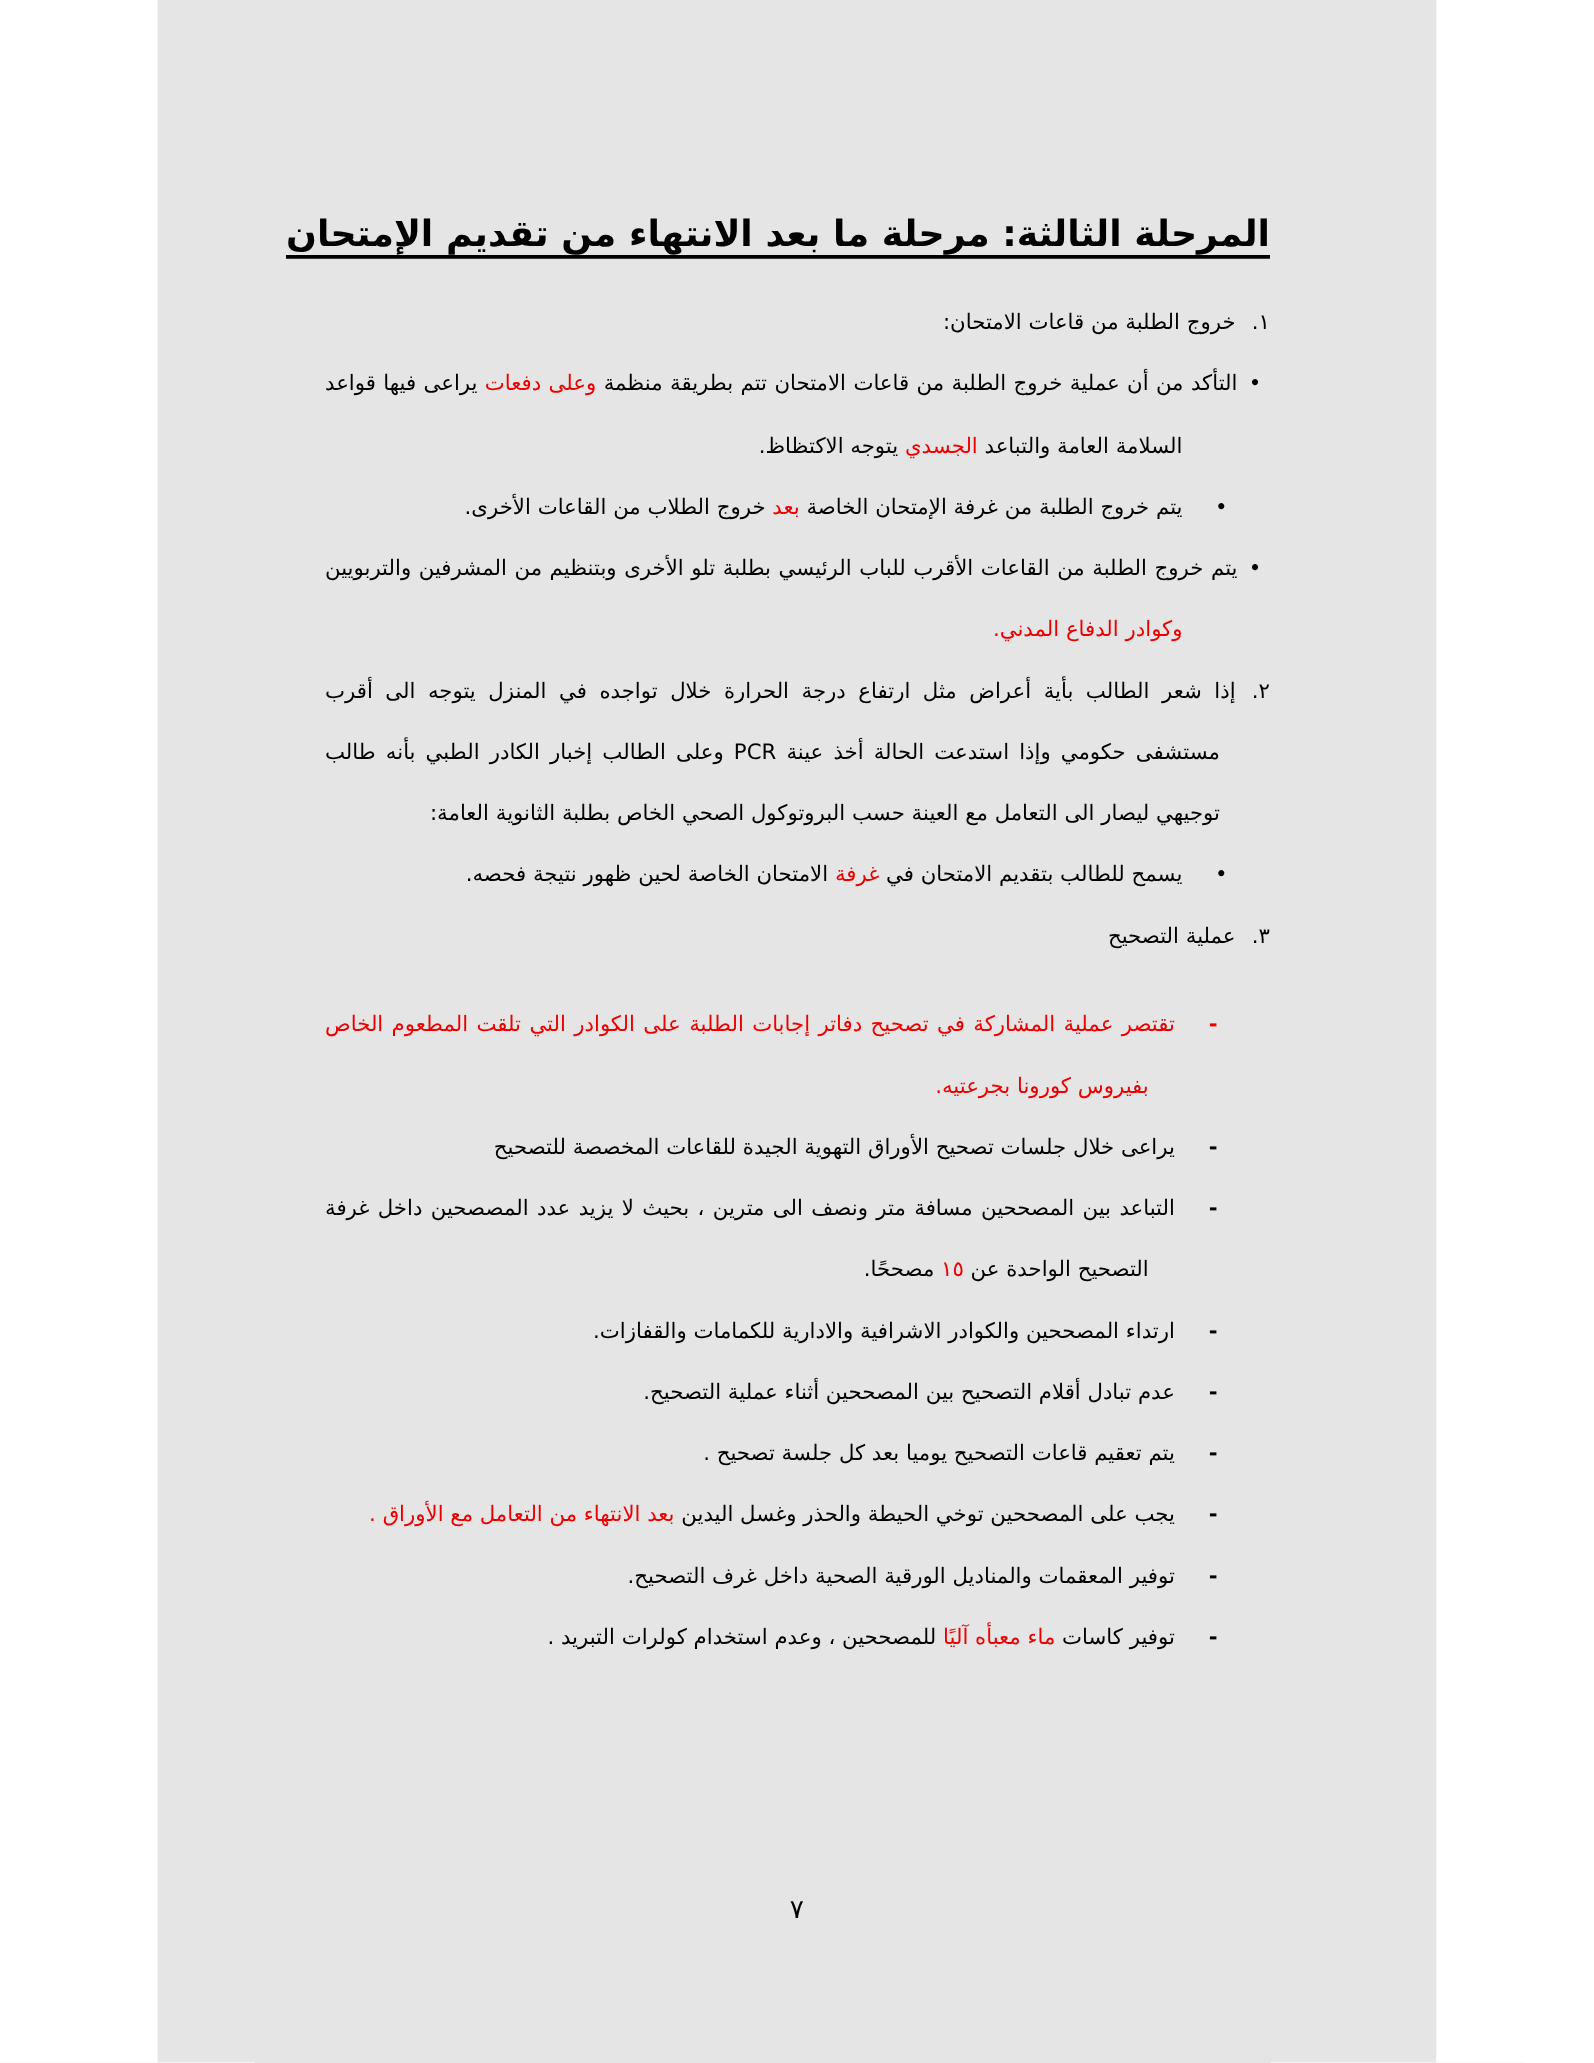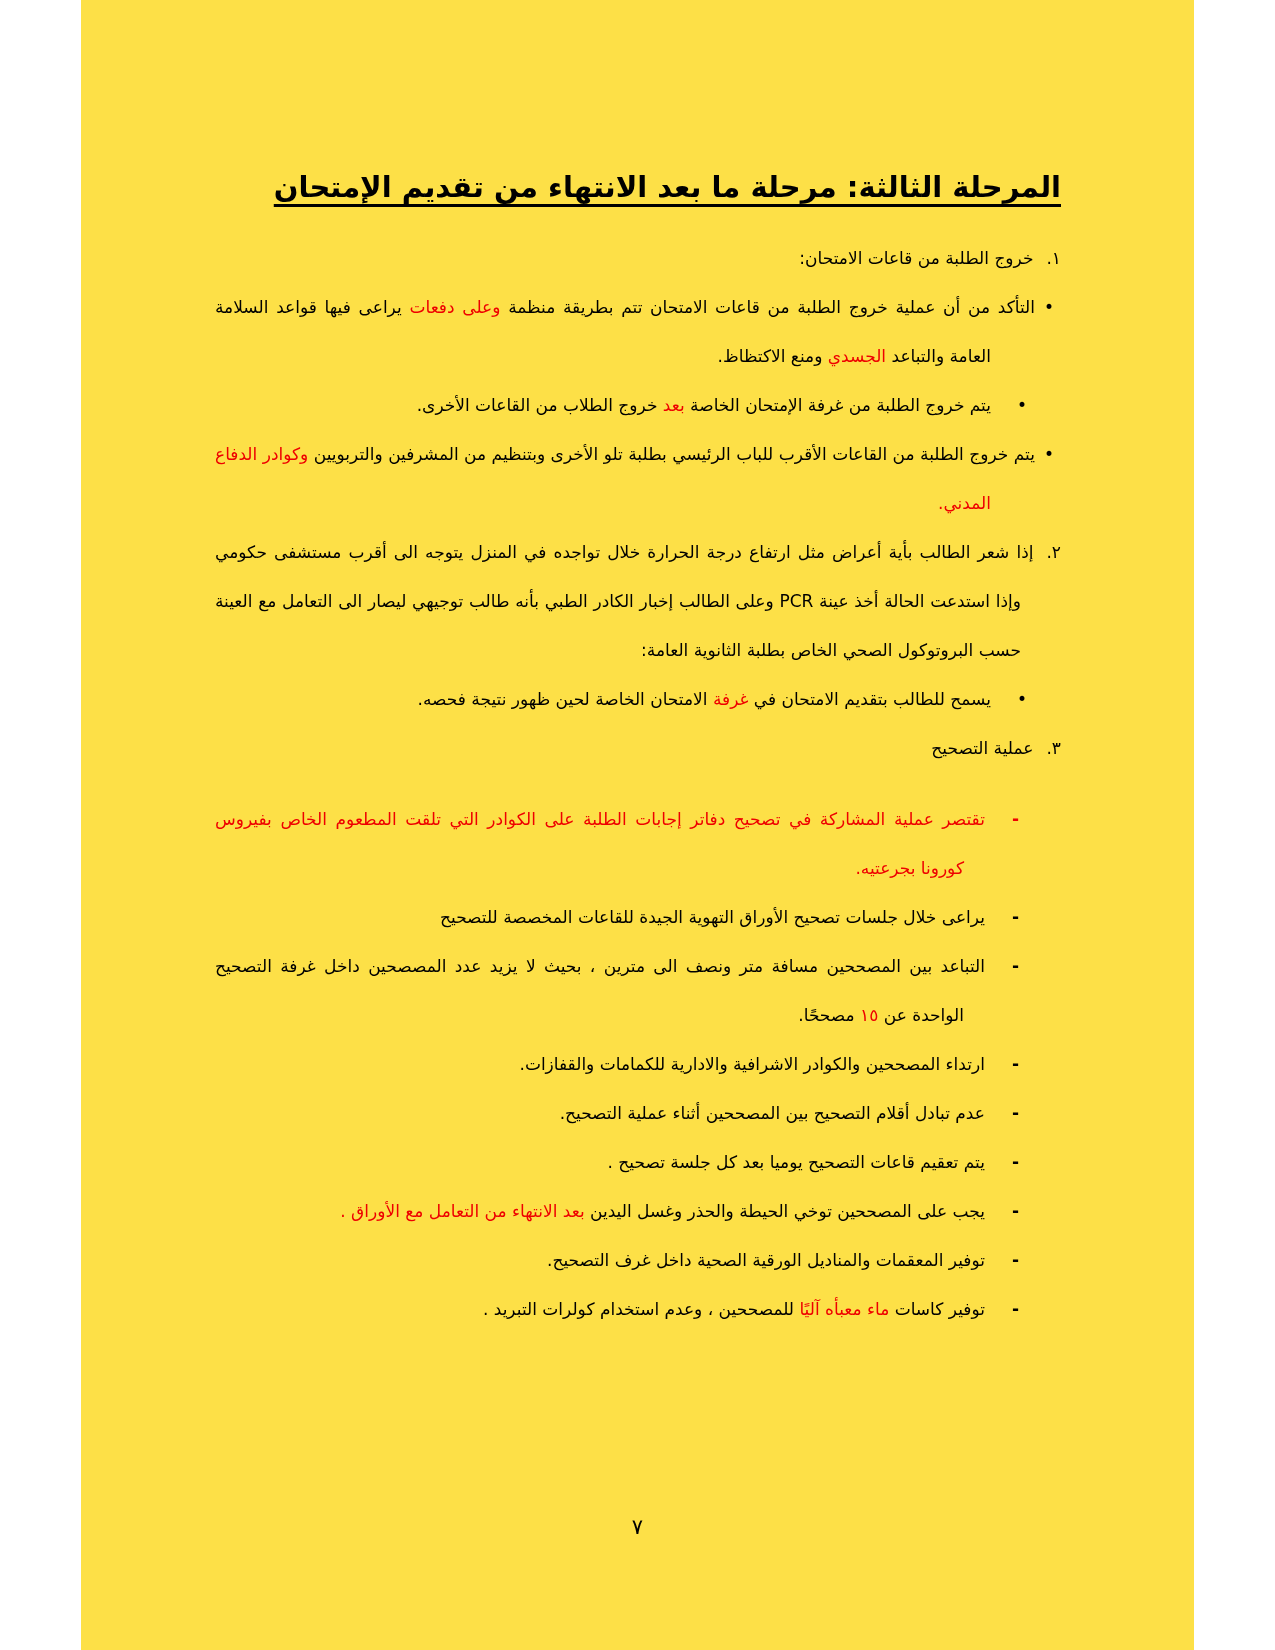--- a/index.html
+++ b/index.html
@@ -2,24 +2,24 @@
 <html lang="ar" dir="rtl"><head>
 <meta charset="utf-8">
 <style>
   html, body {
     margin: 0;
     padding: 0;
     background: #ffffff;
   }
   .page {
     position: relative;
-    width: 1113px;
+    width: 1023px;
     height: 1650px;
     margin: 0 auto;
-    background: #fde047;
+    background: #e5e5e5;
     color: #000000;
     font-family: "DejaVu Sans", sans-serif;
     direction: rtl;
     overflow: hidden;
   }
   .content {
     position: absolute;
     top: 166px;
     right: 133px;
     left: 134px;
@@ -70,21 +70,21 @@
   }
 </style>
 </head>
 <body>
 
 <div class="page">
   <div class="content">
     <h1 class="doc-title">المرحلة الثالثة: مرحلة ما بعد الانتهاء من تقديم الإمتحان</h1>
     <div id="list">
         <p class="li num"><span class="marker">١.</span><span>خروج الطلبة من قاعات الامتحان:</span></p>
-        <p class="li b1"><span class="marker">•</span><span>التأكد من أن عملية خروج الطلبة من قاعات الامتحان تتم بطريقة منظمة </span><span class="red" style="color: rgb(238, 0, 0);">وعلى دفعات</span><span> يراعى فيها قواعد السلامة العامة والتباعد </span><span class="red" style="color: rgb(238, 0, 0);">الجسدي</span><span> ومنع الاكتظاظ.</span></p>
+        <p class="li b1"><span class="marker">•</span><span>التأكد من أن عملية خروج الطلبة من قاعات الامتحان تتم بطريقة منظمة </span><span class="red" style="color: rgb(238, 0, 0);">وعلى دفعات</span><span> يراعى فيها قواعد السلامة العامة والتباعد </span><span class="red" style="color: rgb(238, 0, 0); font-family: Liberation Serif, serif;">الجسدي</span><span> يتوجه الاكتظاظ.</span></p>
         <p class="li b2"><span class="marker">•</span><span>يتم خروج الطلبة من غرفة الإمتحان الخاصة </span><span class="red" style="color: rgb(238, 0, 0);">بعد</span><span> خروج الطلاب من القاعات الأخرى.</span></p>
         <p class="li b1"><span class="marker">•</span><span>يتم خروج الطلبة من القاعات الأقرب للباب الرئيسي بطلبة تلو الأخرى وبتنظيم من المشرفين والتربويين </span><span class="red" style="color: rgb(238, 0, 0);">وكوادر الدفاع المدني.</span></p>
         <p class="li num"><span class="marker">٢.</span><span>إذا شعر الطالب بأية أعراض مثل ارتفاع درجة الحرارة خلال تواجده في المنزل يتوجه الى أقرب مستشفى حكومي وإذا استدعت الحالة أخذ عينة PCR وعلى الطالب إخبار الكادر الطبي بأنه طالب توجيهي ليصار الى التعامل مع العينة حسب البروتوكول الصحي الخاص بطلبة الثانوية العامة:</span></p>
         <p class="li b2"><span class="marker">•</span><span>يسمح للطالب بتقديم الامتحان في </span><span class="red" style="color: rgb(238, 0, 0);">غرفة</span><span> الامتحان الخاصة لحين ظهور نتيجة فحصه.</span></p>
         <p class="li num"><span class="marker">٣.</span><span>عملية التصحيح</span></p>
         <p class="li dash"><span class="marker red" style="color: rgb(238, 0, 0);">-</span><span class="red" style="color: rgb(238, 0, 0);">تقتصر عملية المشاركة في تصحيح دفاتر إجابات الطلبة على الكوادر التي تلقت المطعوم الخاص بفيروس كورونا بجرعتيه.</span></p>
         <p class="li dash"><span class="marker">-</span><span>يراعى خلال جلسات تصحيح الأوراق التهوية الجيدة للقاعات المخصصة للتصحيح</span></p>
         <p class="li dash"><span class="marker">-</span><span>التباعد بين المصححين مسافة متر ونصف الى مترين ، بحيث لا يزيد عدد المصصحين داخل غرفة التصحيح الواحدة عن </span><span class="red" style="color: rgb(238, 0, 0);">١٥</span><span> مصححًا.</span></p>
         <p class="li dash"><span class="marker">-</span><span>ارتداء المصححين والكوادر الاشرافية والادارية للكمامات والقفازات.</span></p>
         <p class="li dash"><span class="marker">-</span><span>عدم تبادل أقلام التصحيح بين المصححين أثناء عملية التصحيح.</span></p>

